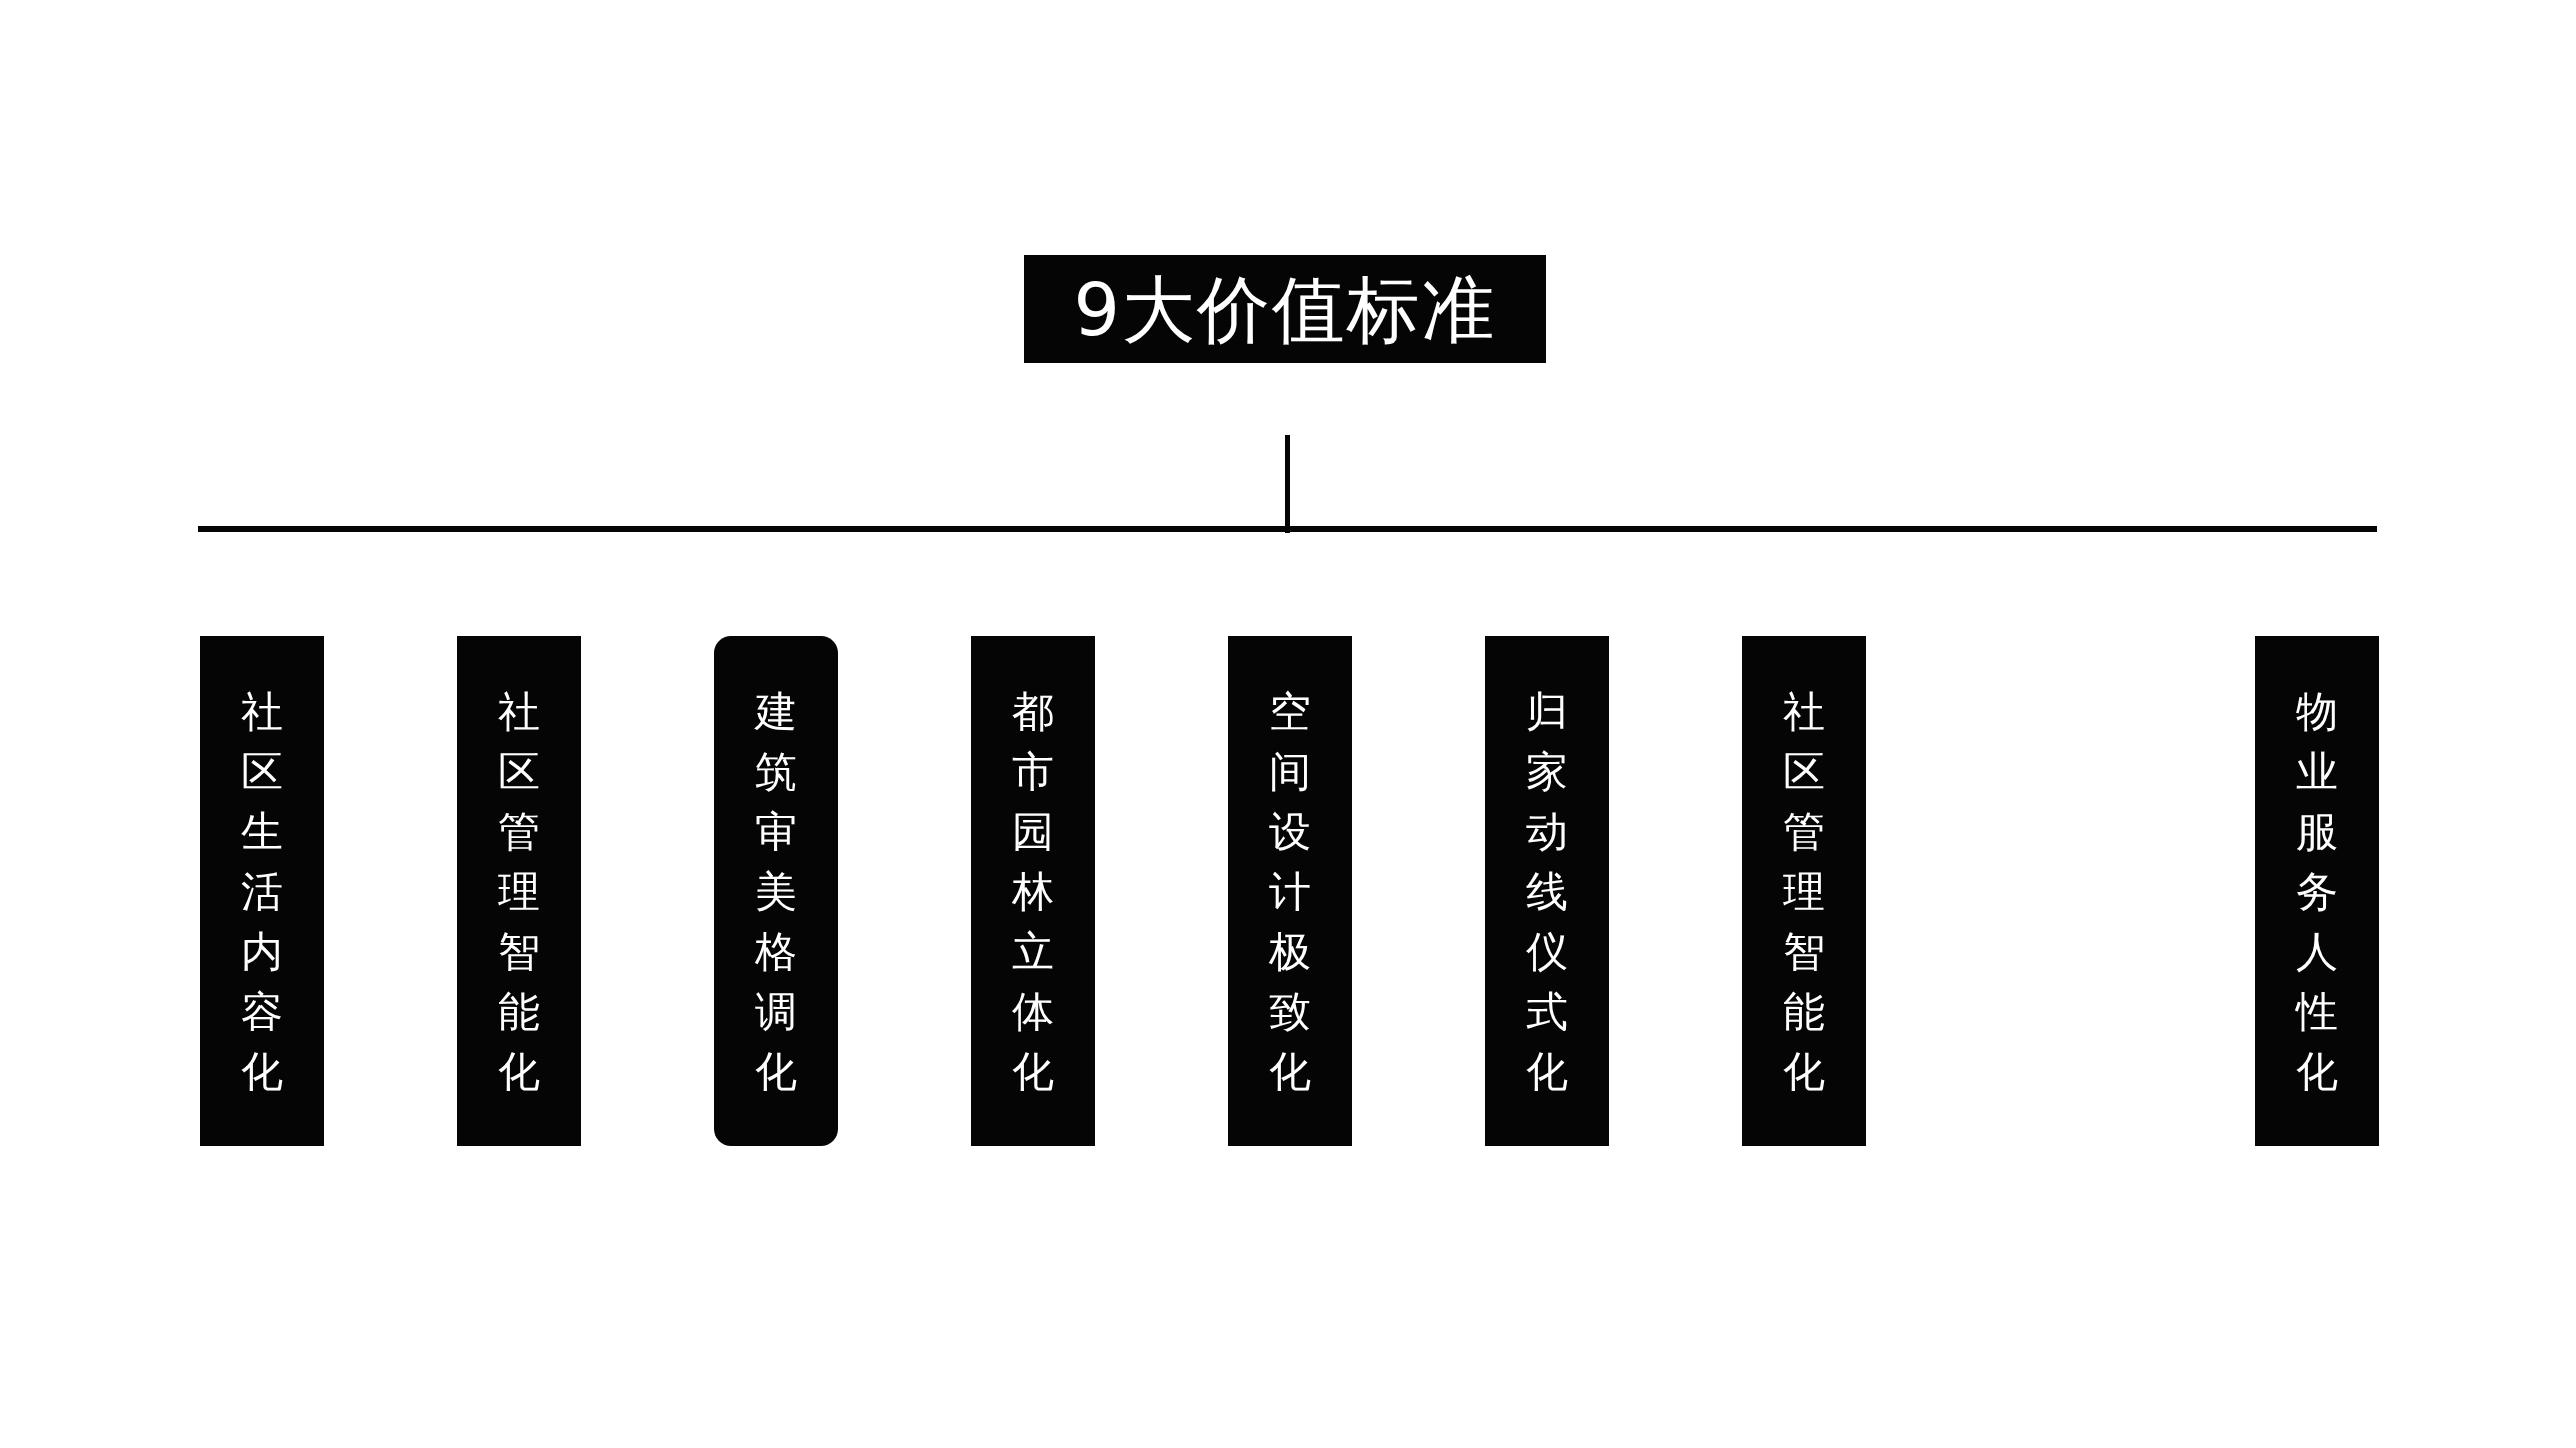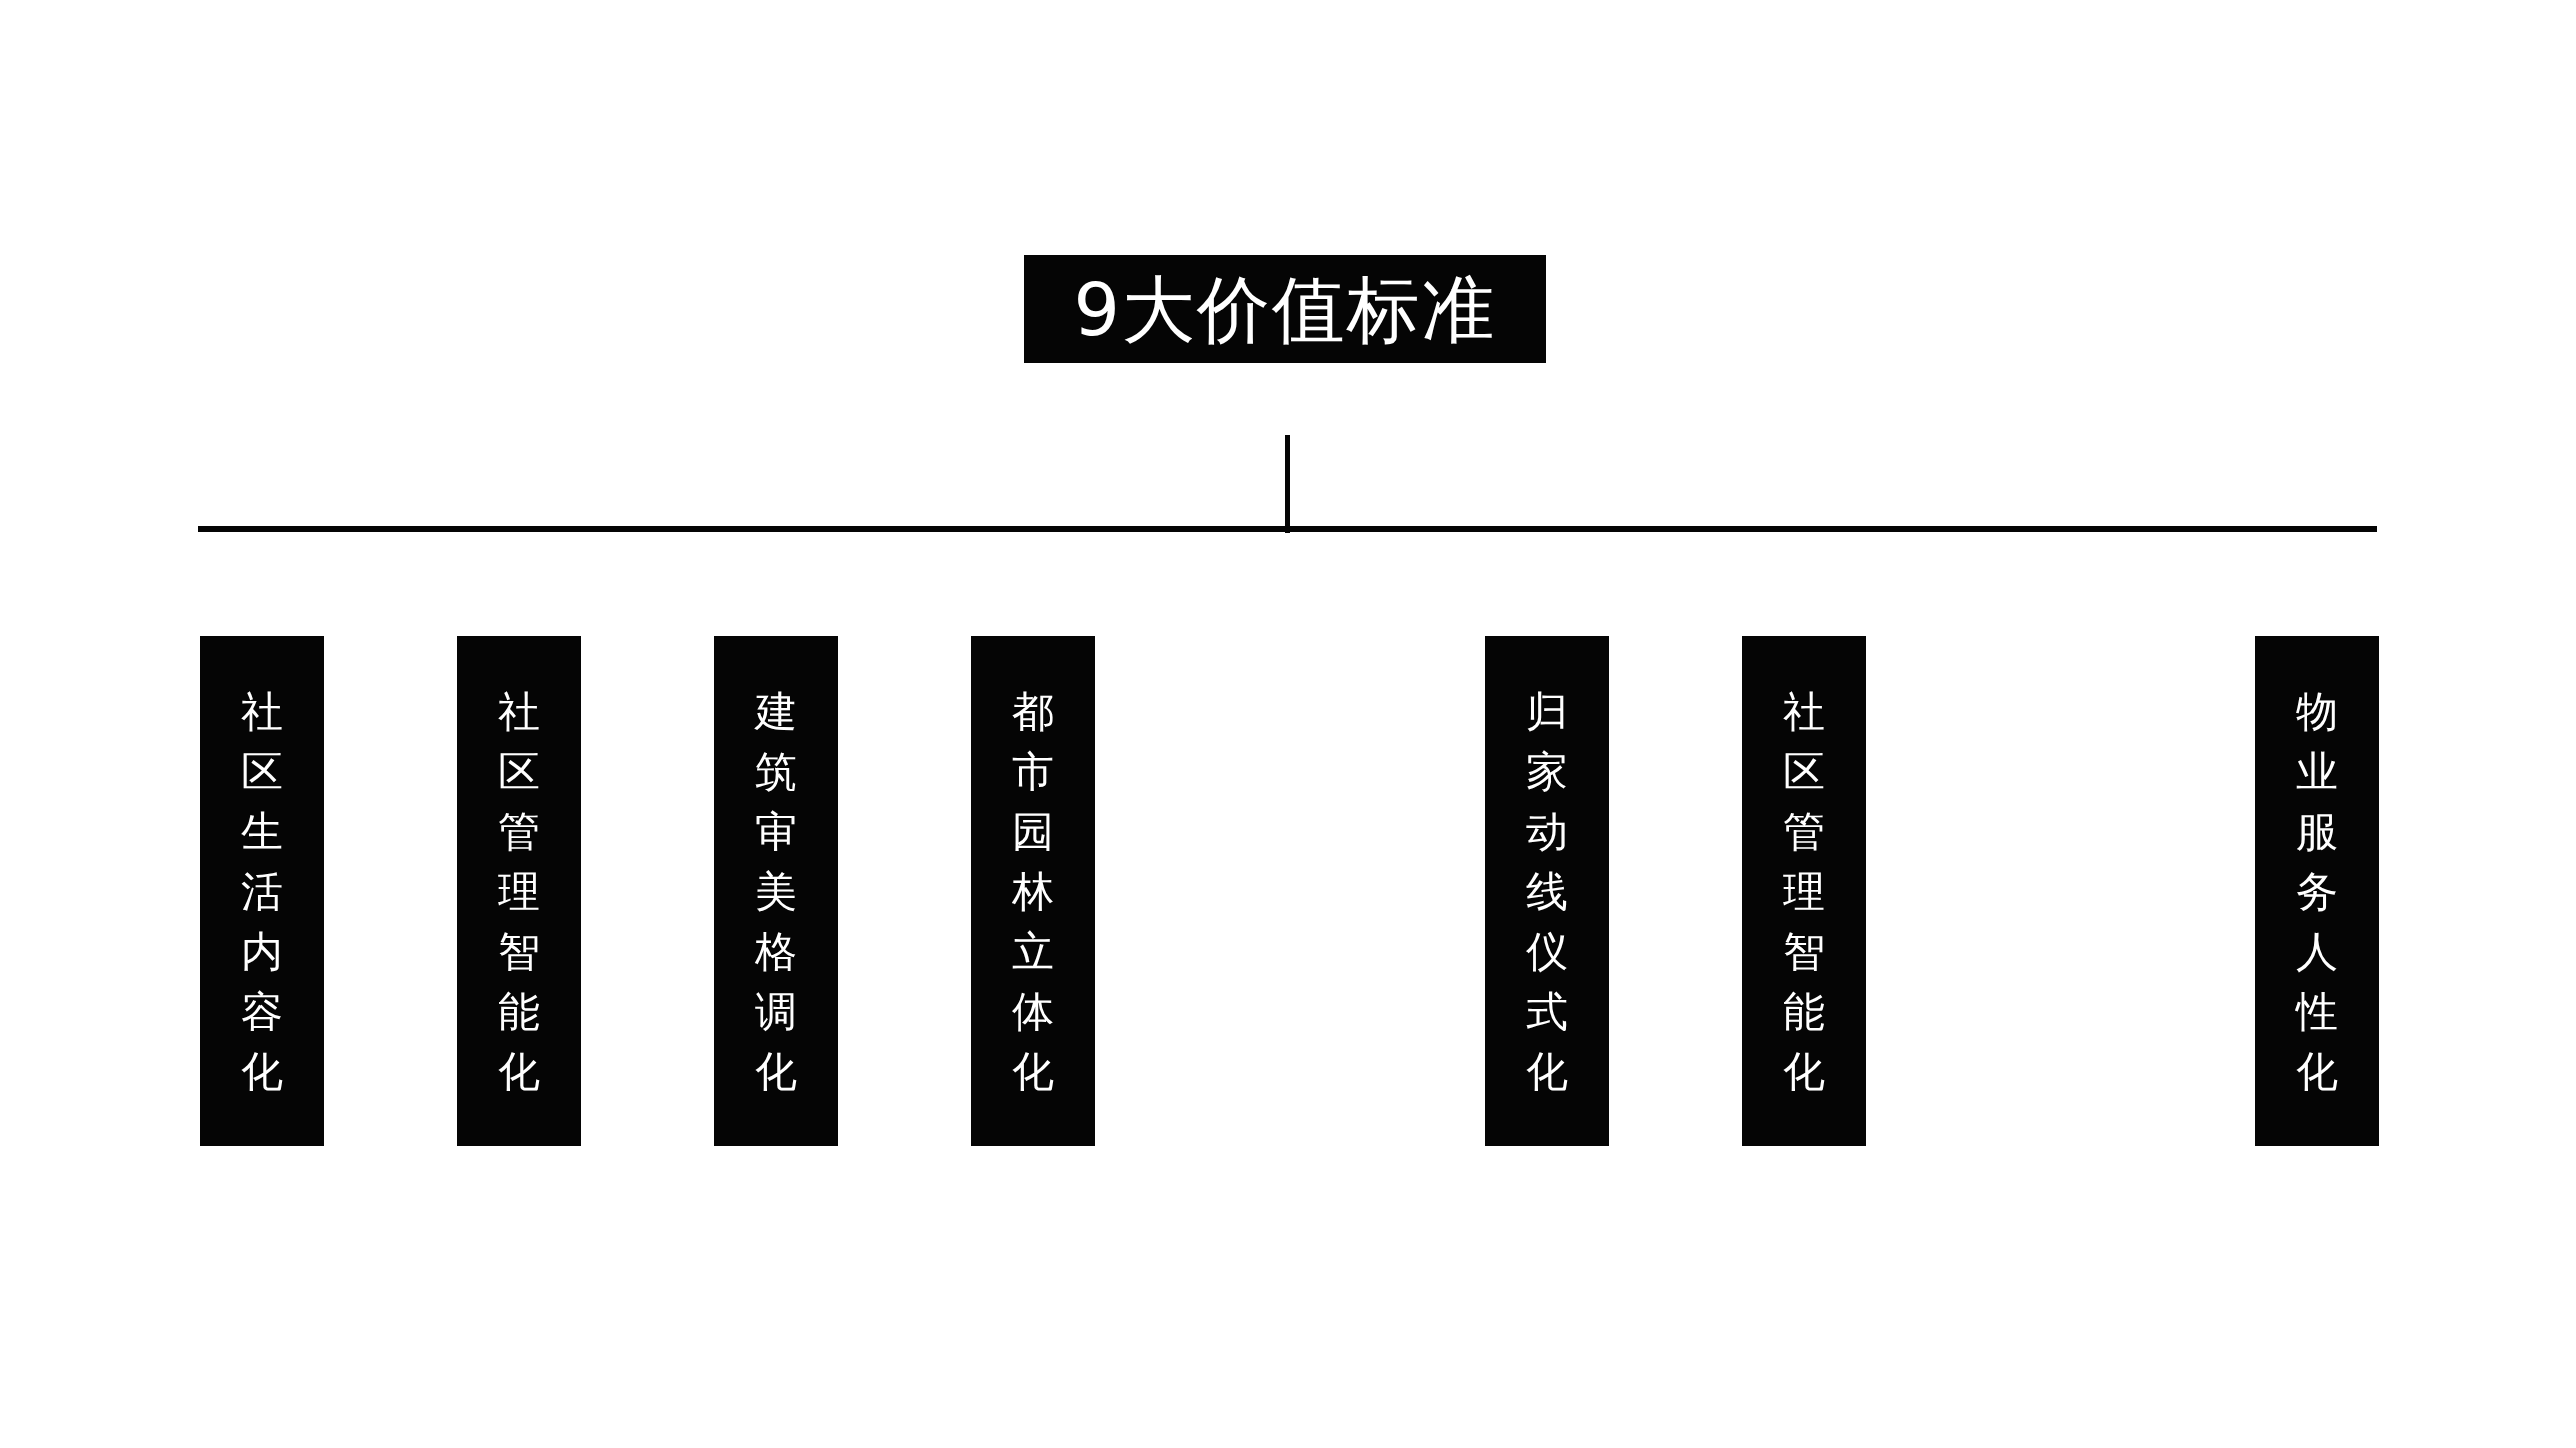--- a/index.html
+++ b/index.html
@@ -113,25 +113,28 @@
   <div id="horizontal-connector"></div>
 
   <div id="boxes-row">
 
   <div class="value-box" style="left: 0px;">
         <div class="value-box-text">社区生活内容化</div>
       </div>
       <div class="value-box" style="left: 257px;">
         <div class="value-box-text">社区管理智能化</div>
       </div>
-      <div class="value-box" style="left: 514px;">
+      <div class="value-box" style="left: 514px; border-radius: 17px;">
         <div class="value-box-text">建筑审美格调化</div>
       </div>
       <div class="value-box" style="left: 771px;">
         <div class="value-box-text">都市园林立体化</div>
+      </div>
+      <div class="value-box" style="left: 1028px;">
+        <div class="value-box-text">空间设计极致化</div>
       </div>
       <div class="value-box" style="left: 1285px;">
         <div class="value-box-text">归家动线仪式化</div>
       </div>
       <div class="value-box" style="left: 1542px;">
         <div class="value-box-text">社区管理智能化</div>
       </div>
       <div class="value-box" style="left: 2055px;">
         <div class="value-box-text">物业服务人性化</div>
       </div>

